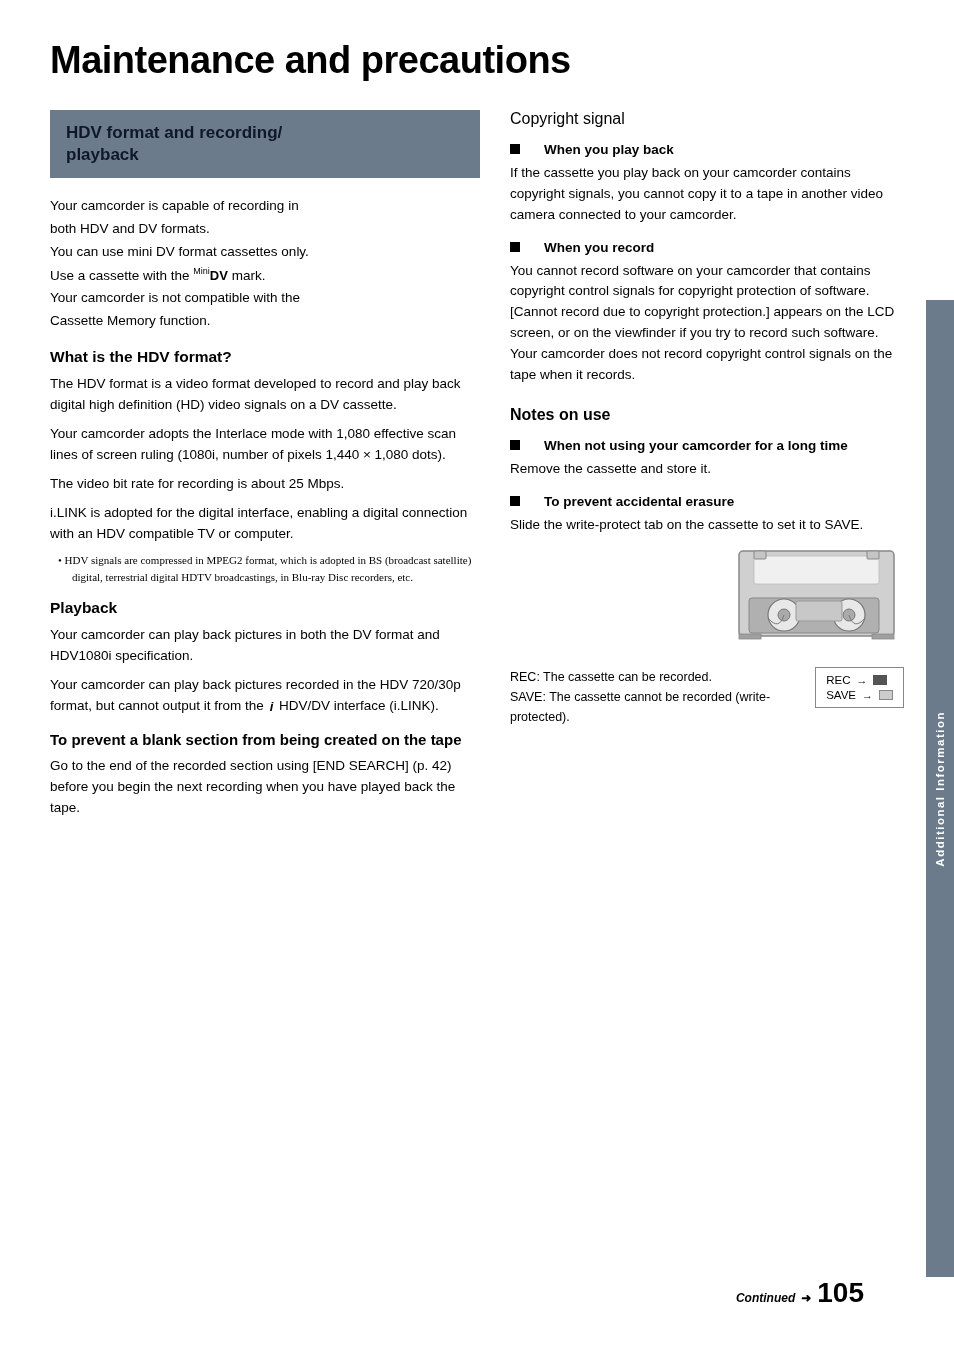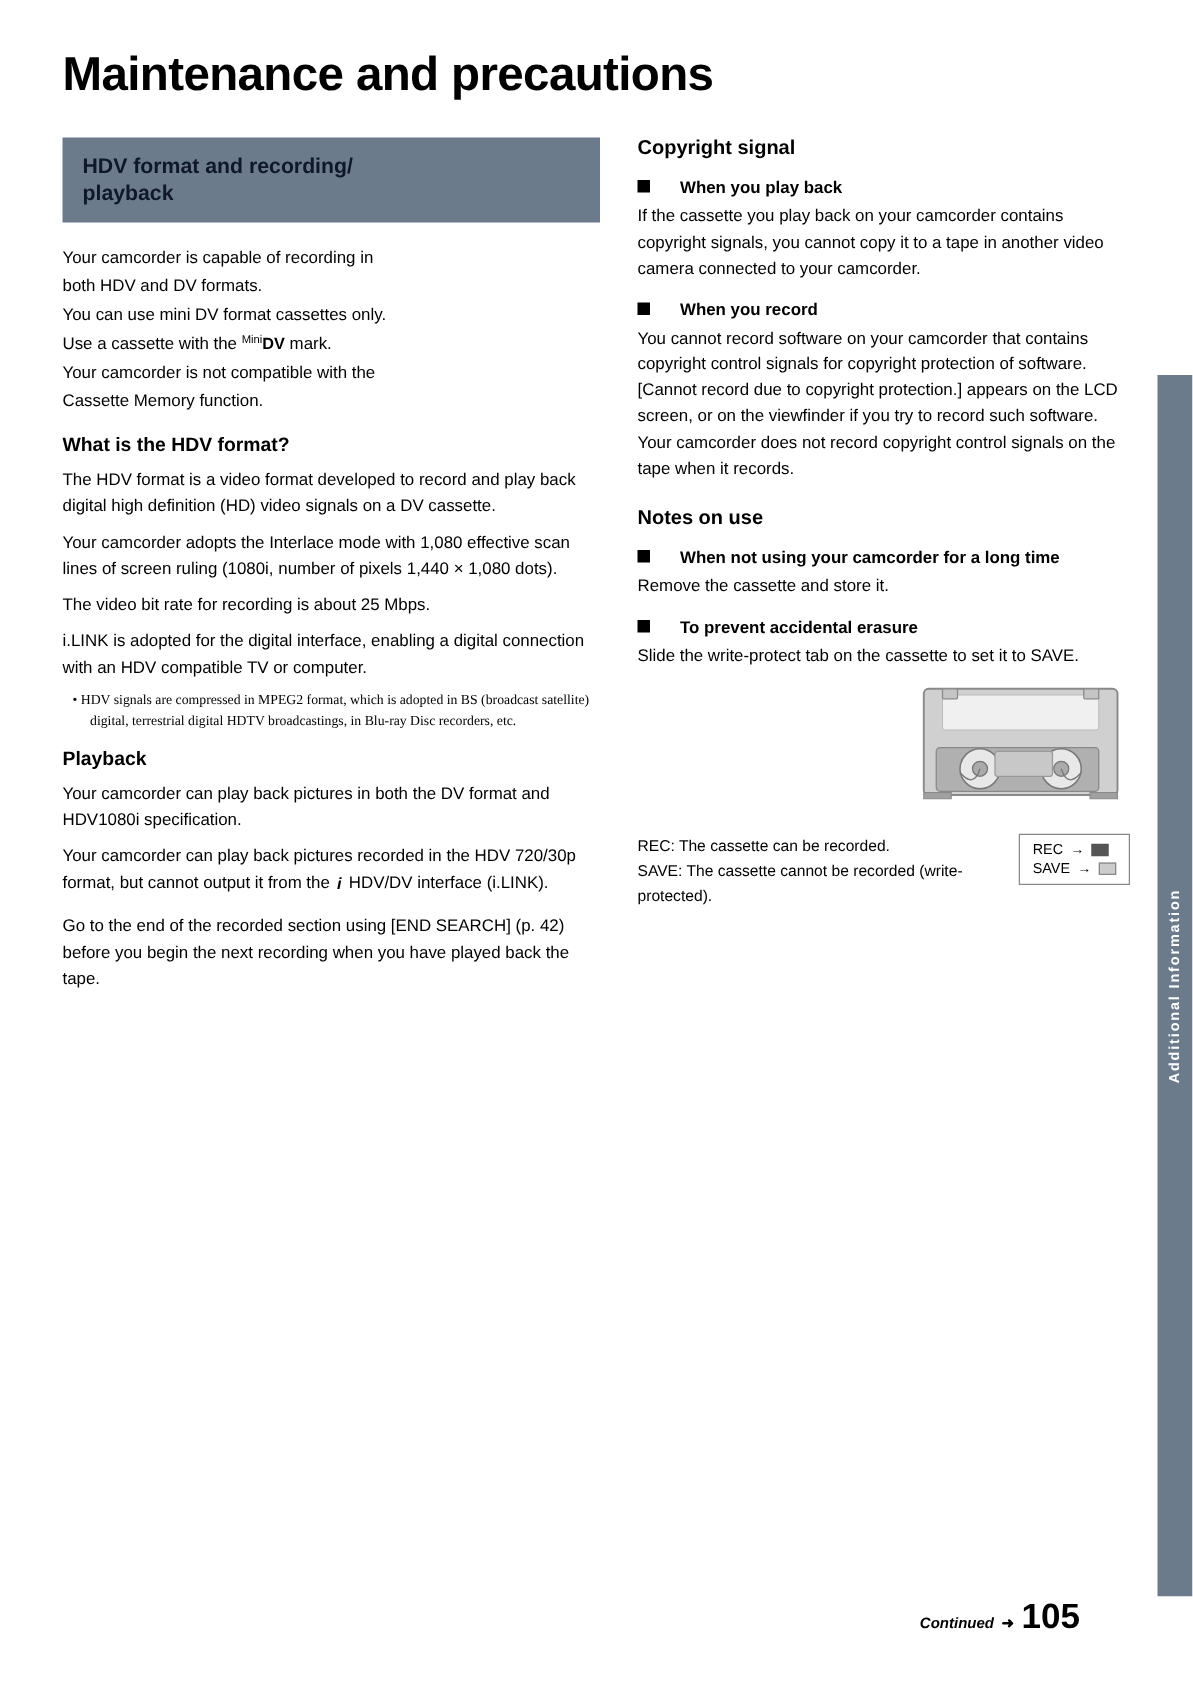--- a/index.html
+++ b/index.html
@@ -78,21 +78,21 @@
       margin-bottom: 6px;
       font-family: Liberation Serif, serif;
     }
 
     .bullet-item::before {
       content: "• ";
     }
 
     .right-section-heading {
       font-size: 16px;
-      font-weight: bold;
+      font-weight: normal;
       margin-bottom: 10px;
       margin-top: 0;
     }
 
     .sub-heading {
       font-size: 13.5px;
       font-weight: bold;
       margin-bottom: 6px;
       margin-top: 14px;
       display: flex;
@@ -216,20 +216,21 @@
       <p class="body-text">
         <span>Your camcorder can play back pictures recorded in the HDV 720/30p format, but cannot output it from the</span>
         <span style="display:inline-flex; align-items:center; font-size:12px; vertical-align:middle; margin: 0 2px;">
           <span style="font-style:italic; font-weight:bold; font-size:13px;">i</span>
         </span>
         <span>HDV/DV interface (i.LINK).</span>
       </p>
     </div>
 
     <div style="margin-top: 14px;">
+      <div class="section-heading" style="font-size:15px;">To prevent a blank section from being created on the tape</div>
       <p class="body-text">Go to the end of the recorded section using [END SEARCH] (p. 42) before you begin the next recording when you have played back the tape.</p>
     </div>
   </div>
 
   <div class="right-col">
 
     <div>
       <div class="right-section-heading">Copyright signal</div>
 
       <div class="sub-heading">

